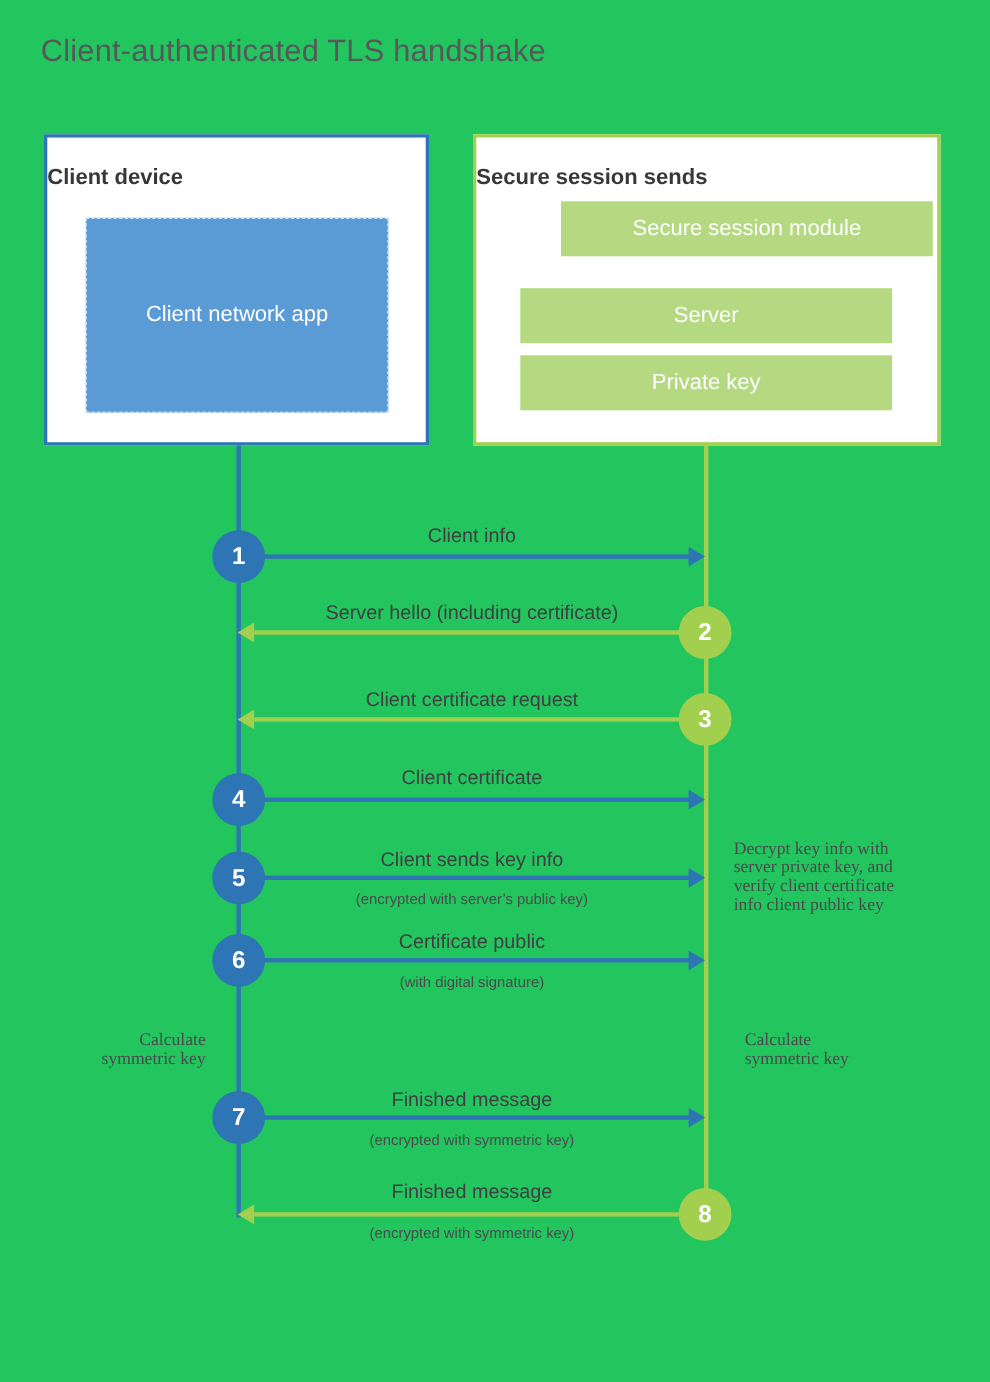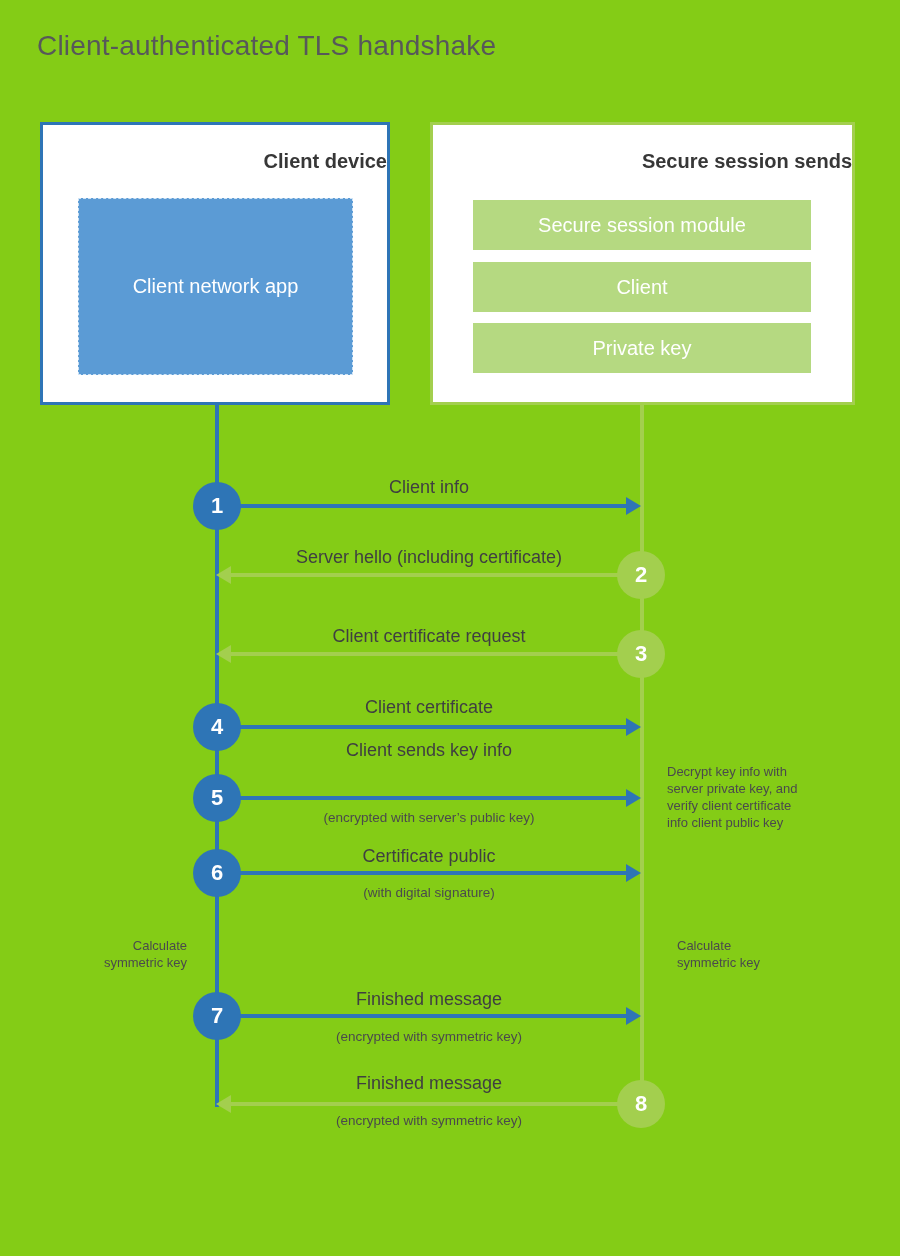--- a/index.html
+++ b/index.html
@@ -1,46 +1,46 @@
 <!DOCTYPE html>
 <html><head>
 <meta charset="utf-8">
 <style>
   html,body{margin:0;padding:0;background:#fff;}
   .canvas{
-    position:relative;width:900px;height:1256px;background:#84cc16;overflow:hidden;
+    position:relative;width:900px;height:1256px;background:#22c55e;overflow:hidden;
     font-family:"Liberation Sans","DejaVu Sans",sans-serif;
   }
   .title{
     position:absolute;left:37px;top:30px;font-size:28px;font-weight:300;
     color:#57585a;letter-spacing:0.2px;
   }
   
   .actor-box{position:absolute;top:122px;height:283px;background:#fff;box-sizing:border-box;}
   .client-box{left:40px;width:350px;border:3px solid #2e75b6;}
   .server-box{left:430px;width:425px;border:3px solid #a3cf4e;}
   .actor-heading{
-    position:absolute;left:0;top:25px;width:100%;text-align:right;
+    position:absolute;left:0;top:25px;width:100%;text-align:left;
     font-size:20px;font-weight:bold;color:#373737;
   }
   .app-box{
     position:absolute;left:35px;top:73px;width:275px;height:177px;
     background:#5b9bd5;border:1px dashed #cfe3f5;box-sizing:border-box;
     display:flex;align-items:center;justify-content:center;
   }
   .app-box span{
     display:block;width:180px;text-align:center;color:#ffffff;
     font-size:20px;line-height:27px;
   }
   .module-bar{
     position:absolute;left:40px;width:338px;height:50px;background:#b5d981;
     display:flex;align-items:center;justify-content:center;
     color:#ffffff;font-size:20px;
   }
-  .bar-0{top:75px;} .bar-1{top:137px;} .bar-2{top:198px;}
+  .bar-0{top:58px;margin-left:37px;} .bar-1{top:137px;} .bar-2{top:198px;}
   
   .vline{position:absolute;top:405px;width:4px;}
   .vline-client{left:215px;height:702px;background:#2e75b6;}
   .vline-server{left:640px;height:700px;background:#a3cf4e;}
   
   .hline{position:absolute;height:4px;}
   .hline.blue{background:#2e75b6;}
   .hline.green{background:#a3cf4e;}
   .ahead{position:absolute;width:0;height:0;border-top:9px solid transparent;border-bottom:9px solid transparent;}
   .ahead.right{border-left:15px solid #2e75b6;}
@@ -56,21 +56,21 @@
   
   .msg-label{
     position:absolute;left:229px;width:400px;text-align:center;
     font-size:18px;color:#3f3f41;
   }
   .msg-sub{
     position:absolute;left:229px;width:400px;text-align:center;
     font-size:13.5px;color:#4a4a4c;
   }
   
-  .note{position:absolute;font-size:13px;line-height:17px;color:#4a4a4c;}
+  .note{position:absolute;font-size:16px;line-height:17px;color:#4a4a4c;font-family:Liberation Serif, serif;}
   .note-decrypt{left:667px;top:763px;width:170px;text-align:left;}
   .note-calc-left{left:35px;top:937px;width:152px;text-align:right;}
   .note-calc-right{left:677px;top:937px;width:152px;text-align:left;}
 </style>
 </head>
 <body>
 
 <div class="canvas">
 
   <div class="title">Client-authenticated TLS handshake</div>
@@ -78,21 +78,21 @@
   <div class="actor-box client-box">
     <div class="actor-heading">Client device</div>
     <div class="app-box">
       <span>Client network app</span>
     </div>
   </div>
 
   <div class="actor-box server-box">
     <div class="actor-heading">Secure session sends</div>
     <div class="module-bar bar-0">Secure session module</div>
-    <div class="module-bar bar-1">Client</div>
+    <div class="module-bar bar-1">Server</div>
     <div class="module-bar bar-2">Private key</div>
   </div>
 
   <div class="vline vline-client"></div>
   <div class="vline vline-server"></div>
 
   <div class="msg-label" style="top:477px">Client info</div>
   <div class="hline blue" style="left:217px;top:504px;width:410px"></div>
   <div class="ahead right" style="left:626px;top:497px"></div>
   <div class="circle blue" style="top:482px">
@@ -113,21 +113,21 @@
       <span>3</span>
     </div>
 
   <div class="msg-label" style="top:697px">Client certificate</div>
   <div class="hline blue" style="left:217px;top:725px;width:410px"></div>
   <div class="ahead right" style="left:626px;top:718px"></div>
   <div class="circle blue" style="top:703px">
       <span>4</span>
     </div>
 
-  <div class="msg-label" style="top:740px">Client sends key info</div>
+  <div class="msg-label" style="top:771px">Client sends key info</div>
   <div class="hline blue" style="left:217px;top:796px;width:410px"></div>
   <div class="ahead right" style="left:626px;top:789px"></div>
   <div class="circle blue" style="top:774px">
       <span>5</span>
     </div>
   <div class="msg-sub" style="top:810px">(encrypted with server’s public key)</div>
 
   <div class="msg-label" style="top:846px">Certificate public</div>
   <div class="hline blue" style="left:217px;top:871px;width:410px"></div>
   <div class="ahead right" style="left:626px;top:864px"></div>

